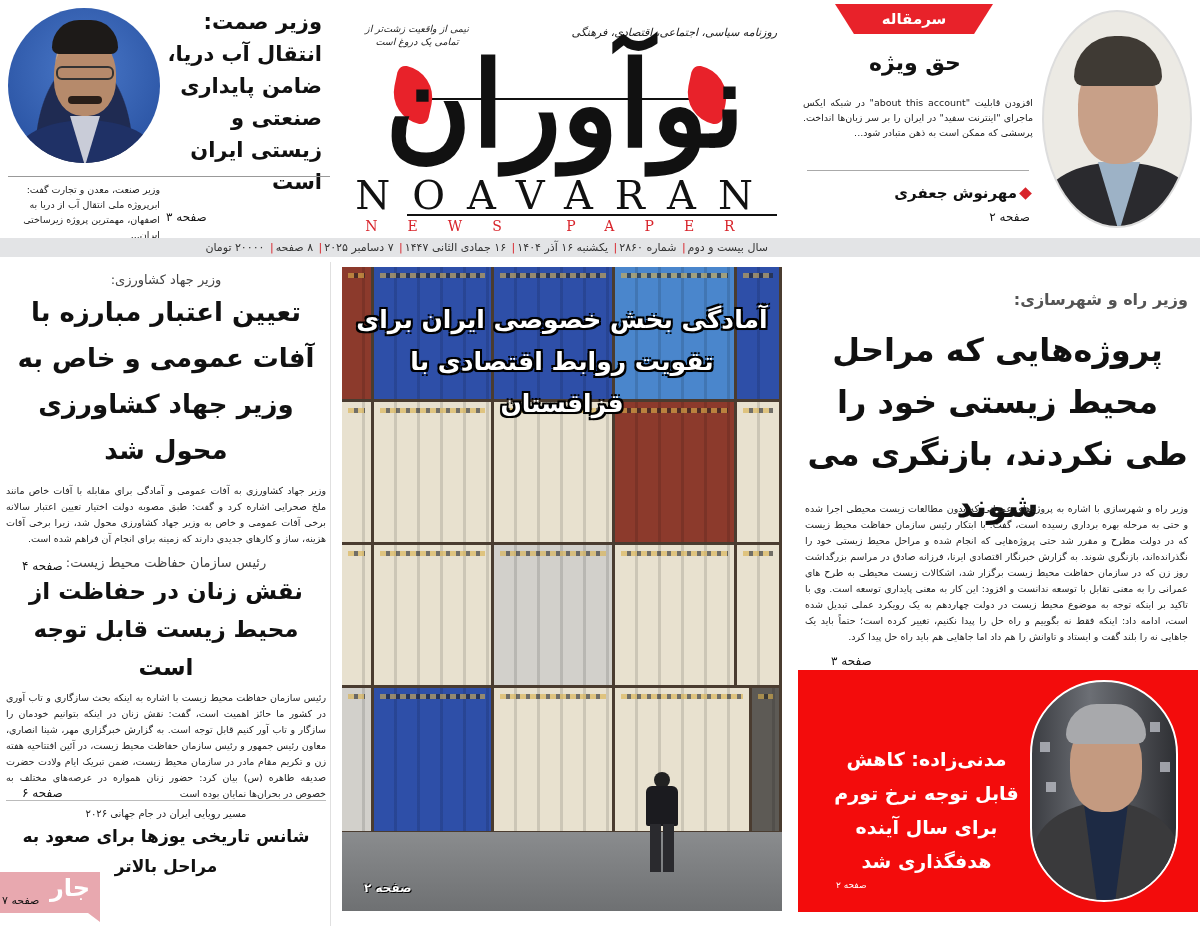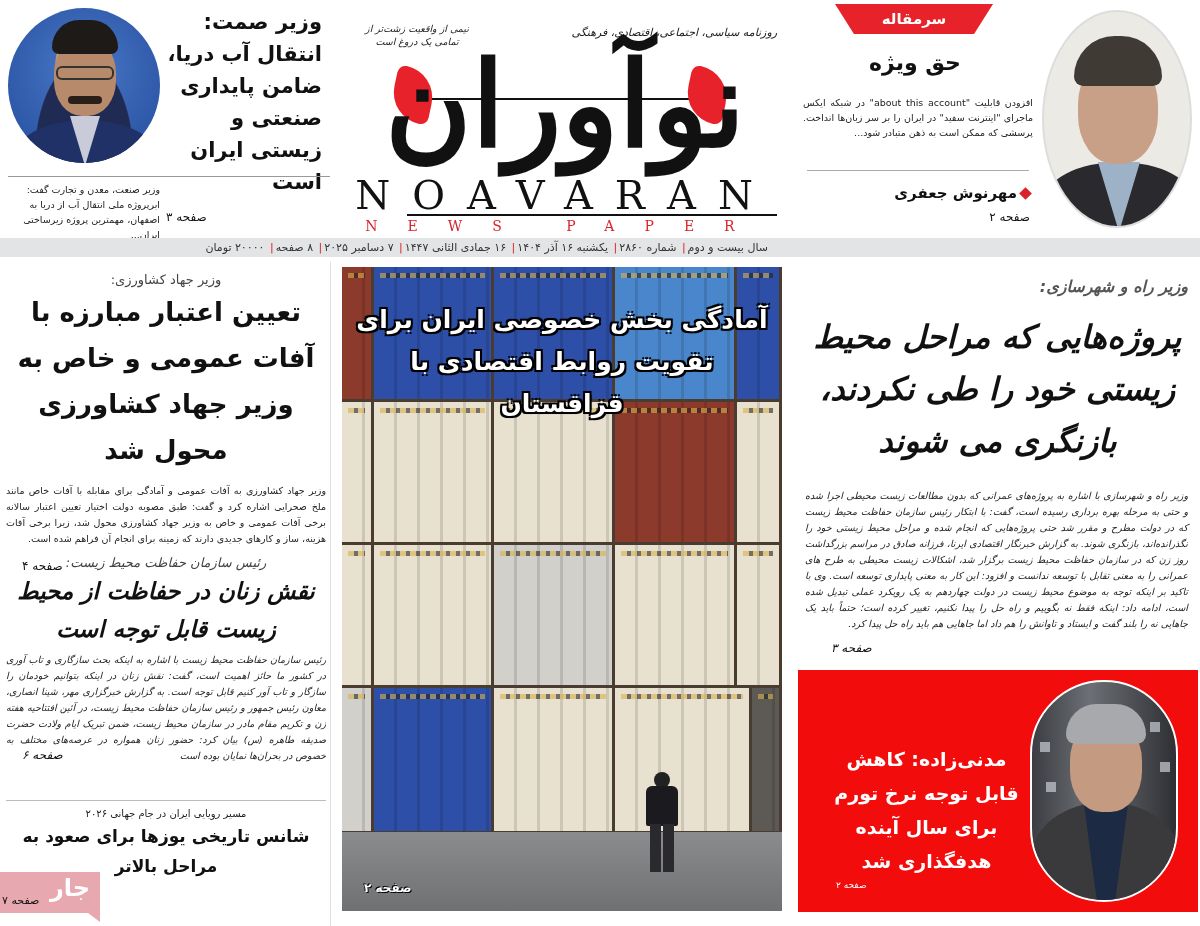--- a/index.html
+++ b/index.html
@@ -61,21 +61,21 @@
   .kicker { font-size:13px; color:#444; }
   .headline { font-weight:bold; color:#111; }
   .para { font-size:9.5px; line-height:16px; text-align:justify; color:#222; }
   .pg { font-size:12px; color:#111; text-align:left;margin-left:16px; }
 
   .st1 { top:10px; }
   .st1 .headline { font-size:26px; line-height:46px; margin-top:2px; }
   .st1 .para { margin-top:10px; }
   .st1 .pg { margin-top:12px; }
 
-  .st2 { top:293px;font-style:italic; }
+  .st2 { top:293px; }
   .st2 .headline { font-size:23px; line-height:38px; margin-top:2px; }
   .st2 .para { margin-top:4px; }
   .st2 .pg { margin-top:-16px; }
   .st2-rule { position:absolute; left:6px; width:320px; top:538px; border-top:1px solid #bbb; }
 
   .st3 { top:546px; }
   .st3 .kicker { font-size:10px; color:#222; }
   .st3 .headline { font-size:17px; line-height:30px; margin-top:2px; }
 
   .watermark { position:absolute; left:0; top:872px; width:100px; height:50px; background:rgba(214,96,110,0.55); clip-path: polygon(0 0,100% 0,100% 100%,88% 82%,0 82%); }
@@ -97,21 +97,21 @@
   .ground { position:absolute; left:0; top:565px; width:440px; height:80px; background: linear-gradient(#8a8c8e, #6e7072); }
   .person { position:absolute; left:300px; top:505px; width:40px; height:100px; }
   .person .head { position:absolute; left:12px; top:0; width:16px; height:16px; border-radius:50%; background:#222; }
   .person .body { position:absolute; left:4px; top:14px; width:32px; height:40px; background:#1b1b1f; border-radius:6px 6px 2px 2px; }
   .person .legs { position:absolute; left:8px; top:52px; width:24px; height:48px; background: linear-gradient(90deg,#2a2a2e 0 45%, transparent 45% 55%, #2a2a2e 55%); }
   .overlay-title { position:absolute; left:10px; right:10px; top:32px; text-align:center; font-size:25px; font-weight:bold; line-height:42px; color:#fff;
     text-shadow: 0 0 3px #000, 2px 2px 0 #000, -2px -2px 0 #000, 2px -2px 0 #000, -2px 2px 0 #000; }
   .photo-page { position:absolute; left:22px; top:614px; font-size:12px; font-weight:bold; color:#fff; text-shadow: 1px 1px 0 #000, -1px -1px 0 #000; }
 
   
-  .col-right { left:795px; top:263px; width:405px; height:410px;font-style:italic; }
+  .col-right { left:795px; top:276px; width:405px; height:410px; }
   .col-right .kicker { position:absolute; right:12px; top:14px; font-size:16px; font-weight:bold; color:#555; }
   .col-right .headline { position:absolute; left:10px; right:10px; top:48px; text-align:center; font-size:32px; line-height:52px; font-weight:900; }
   .col-right .para { position:absolute; left:10px; right:12px; top:225px; font-size:9.5px; line-height:16px; }
   .col-right .pg { position:absolute; left:20px; top:378px; }
 
   .redbox { left:798px; top:670px; width:400px; height:242px; background:#f30c0c; }
   .redbox .title { position:absolute; left:26px; width:205px; top:72px; text-align:center; color:#fff; font-size:19px; font-weight:bold; line-height:34px; }
   .redbox .pg { position:absolute; left:22px; top:210px; font-size:9px; color:#fff; }
   .redbox .photo { position:absolute; right:20px; top:10px; width:148px; height:222px; border-radius:74px; border:2px solid #fff; overflow:hidden;
     background: linear-gradient(90deg,#3b3d42,#6c6f75 40%,#2f3034); }

